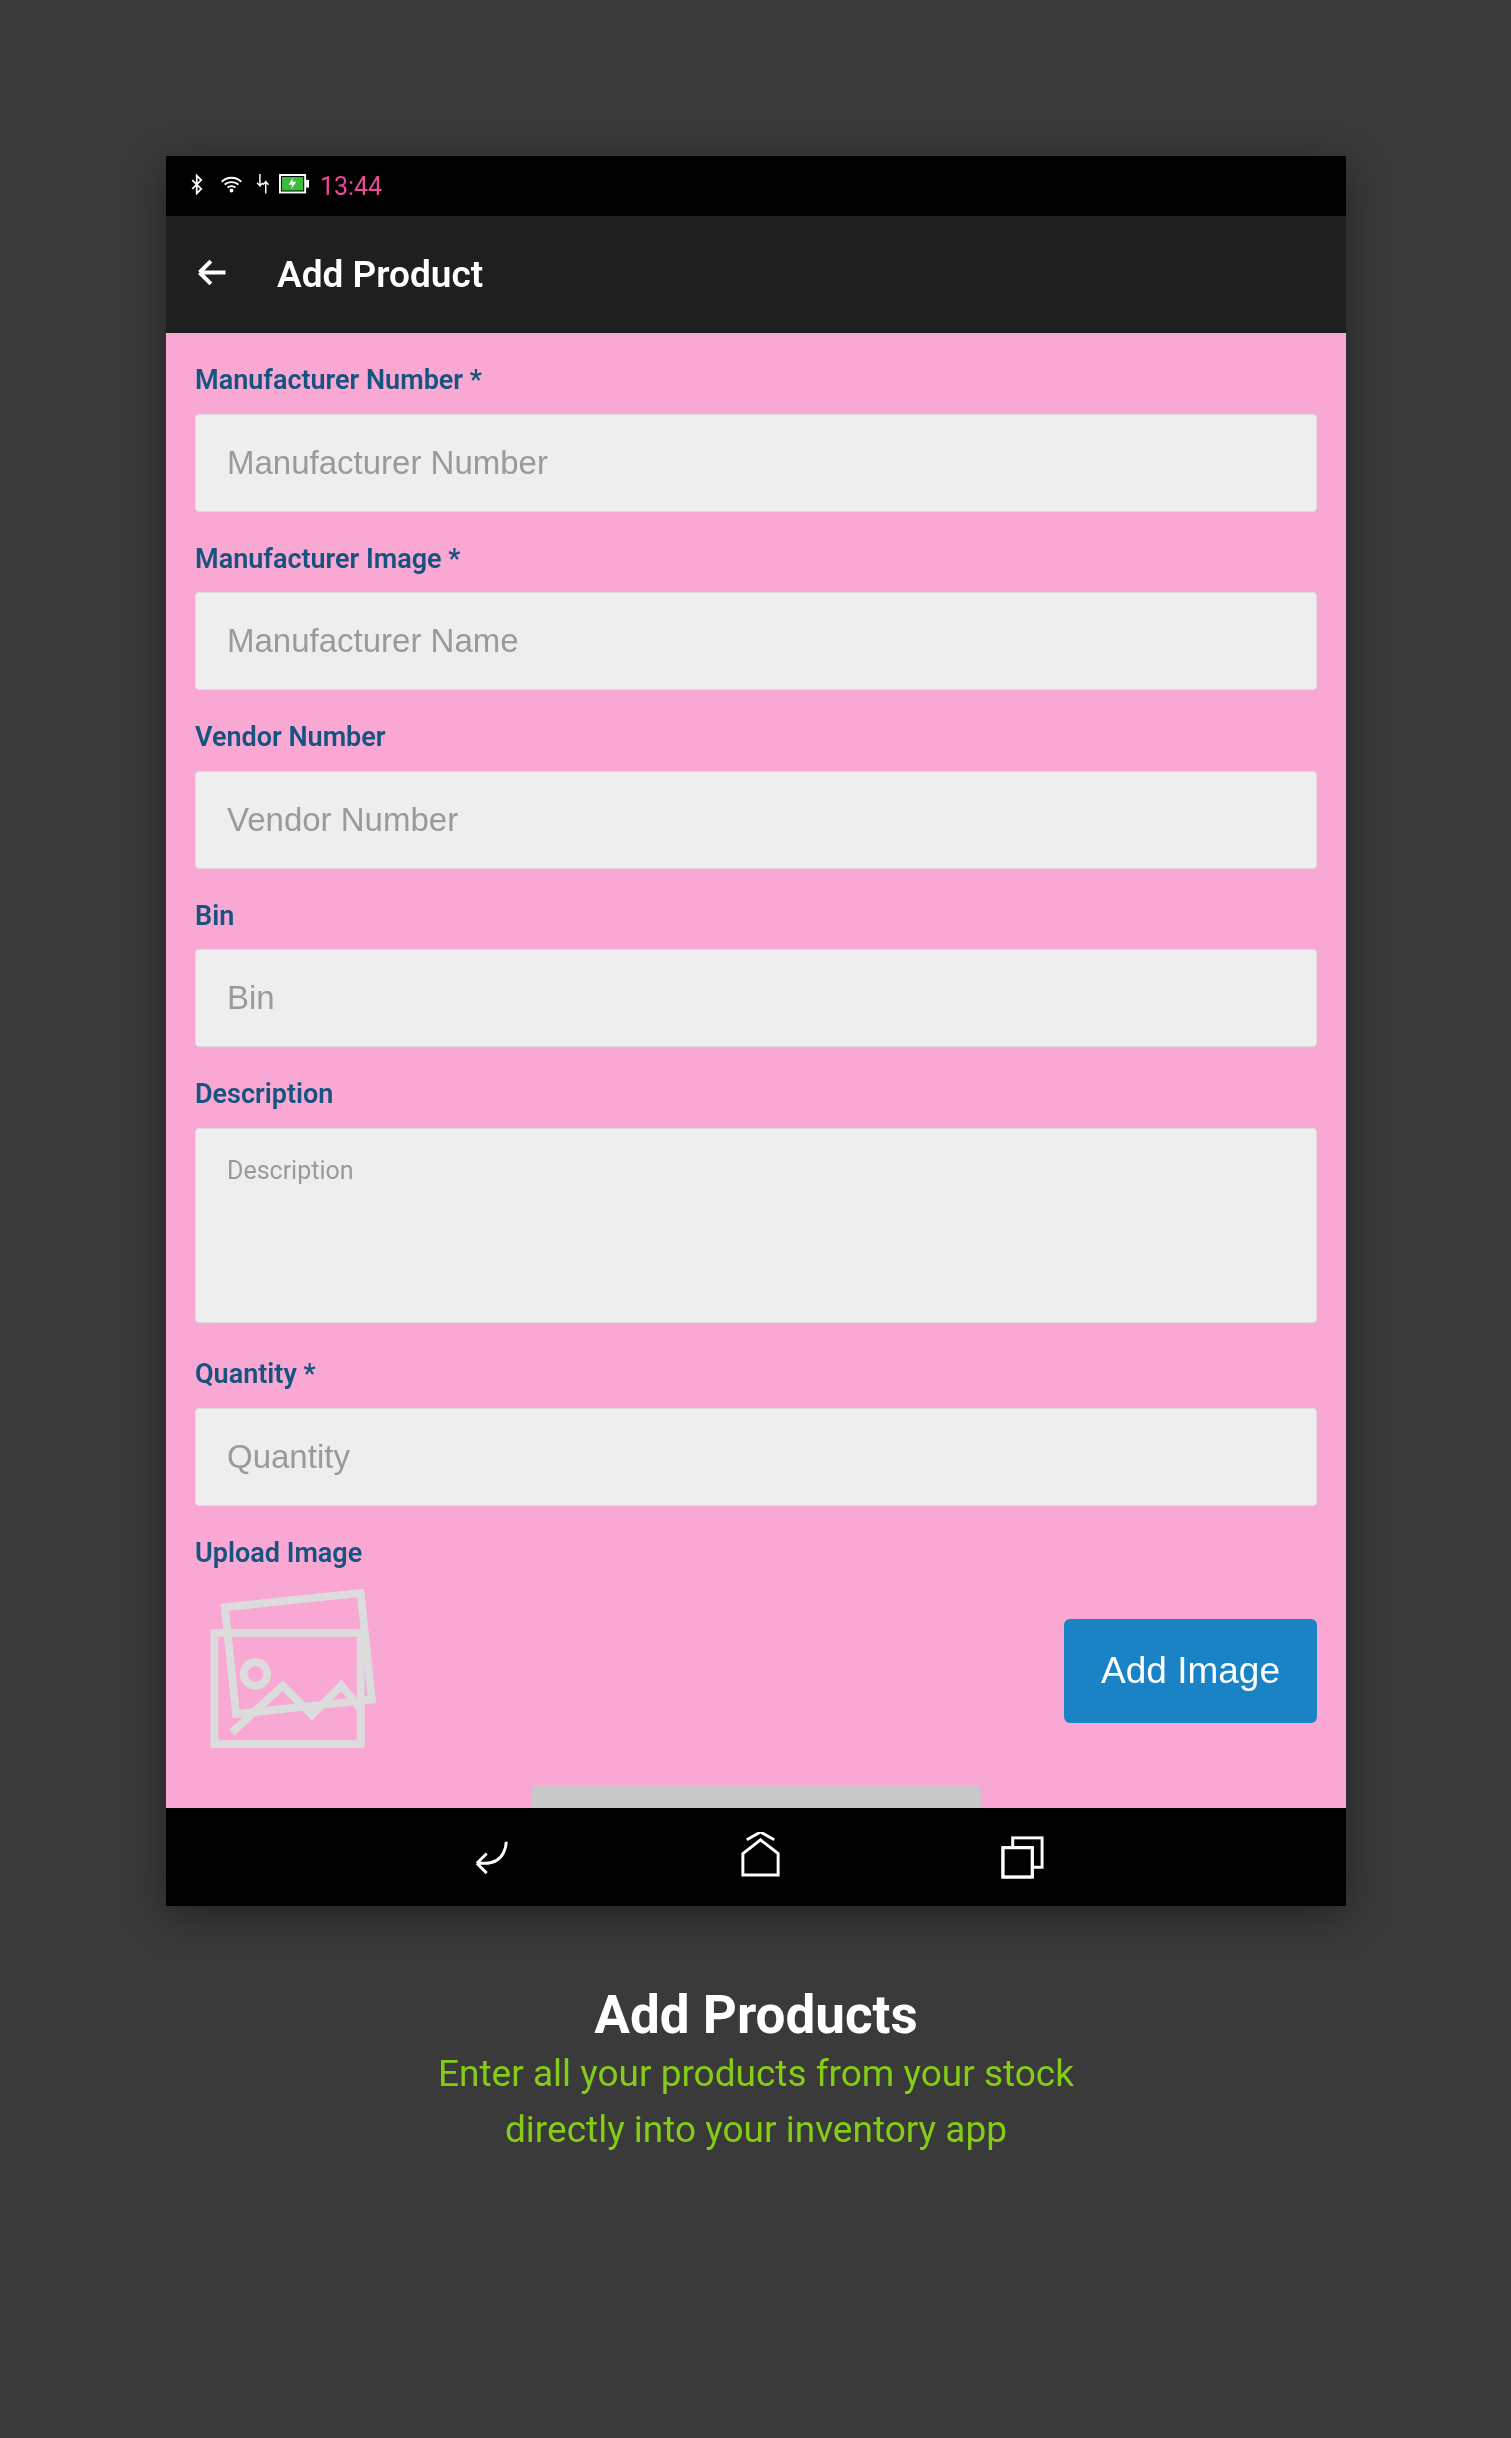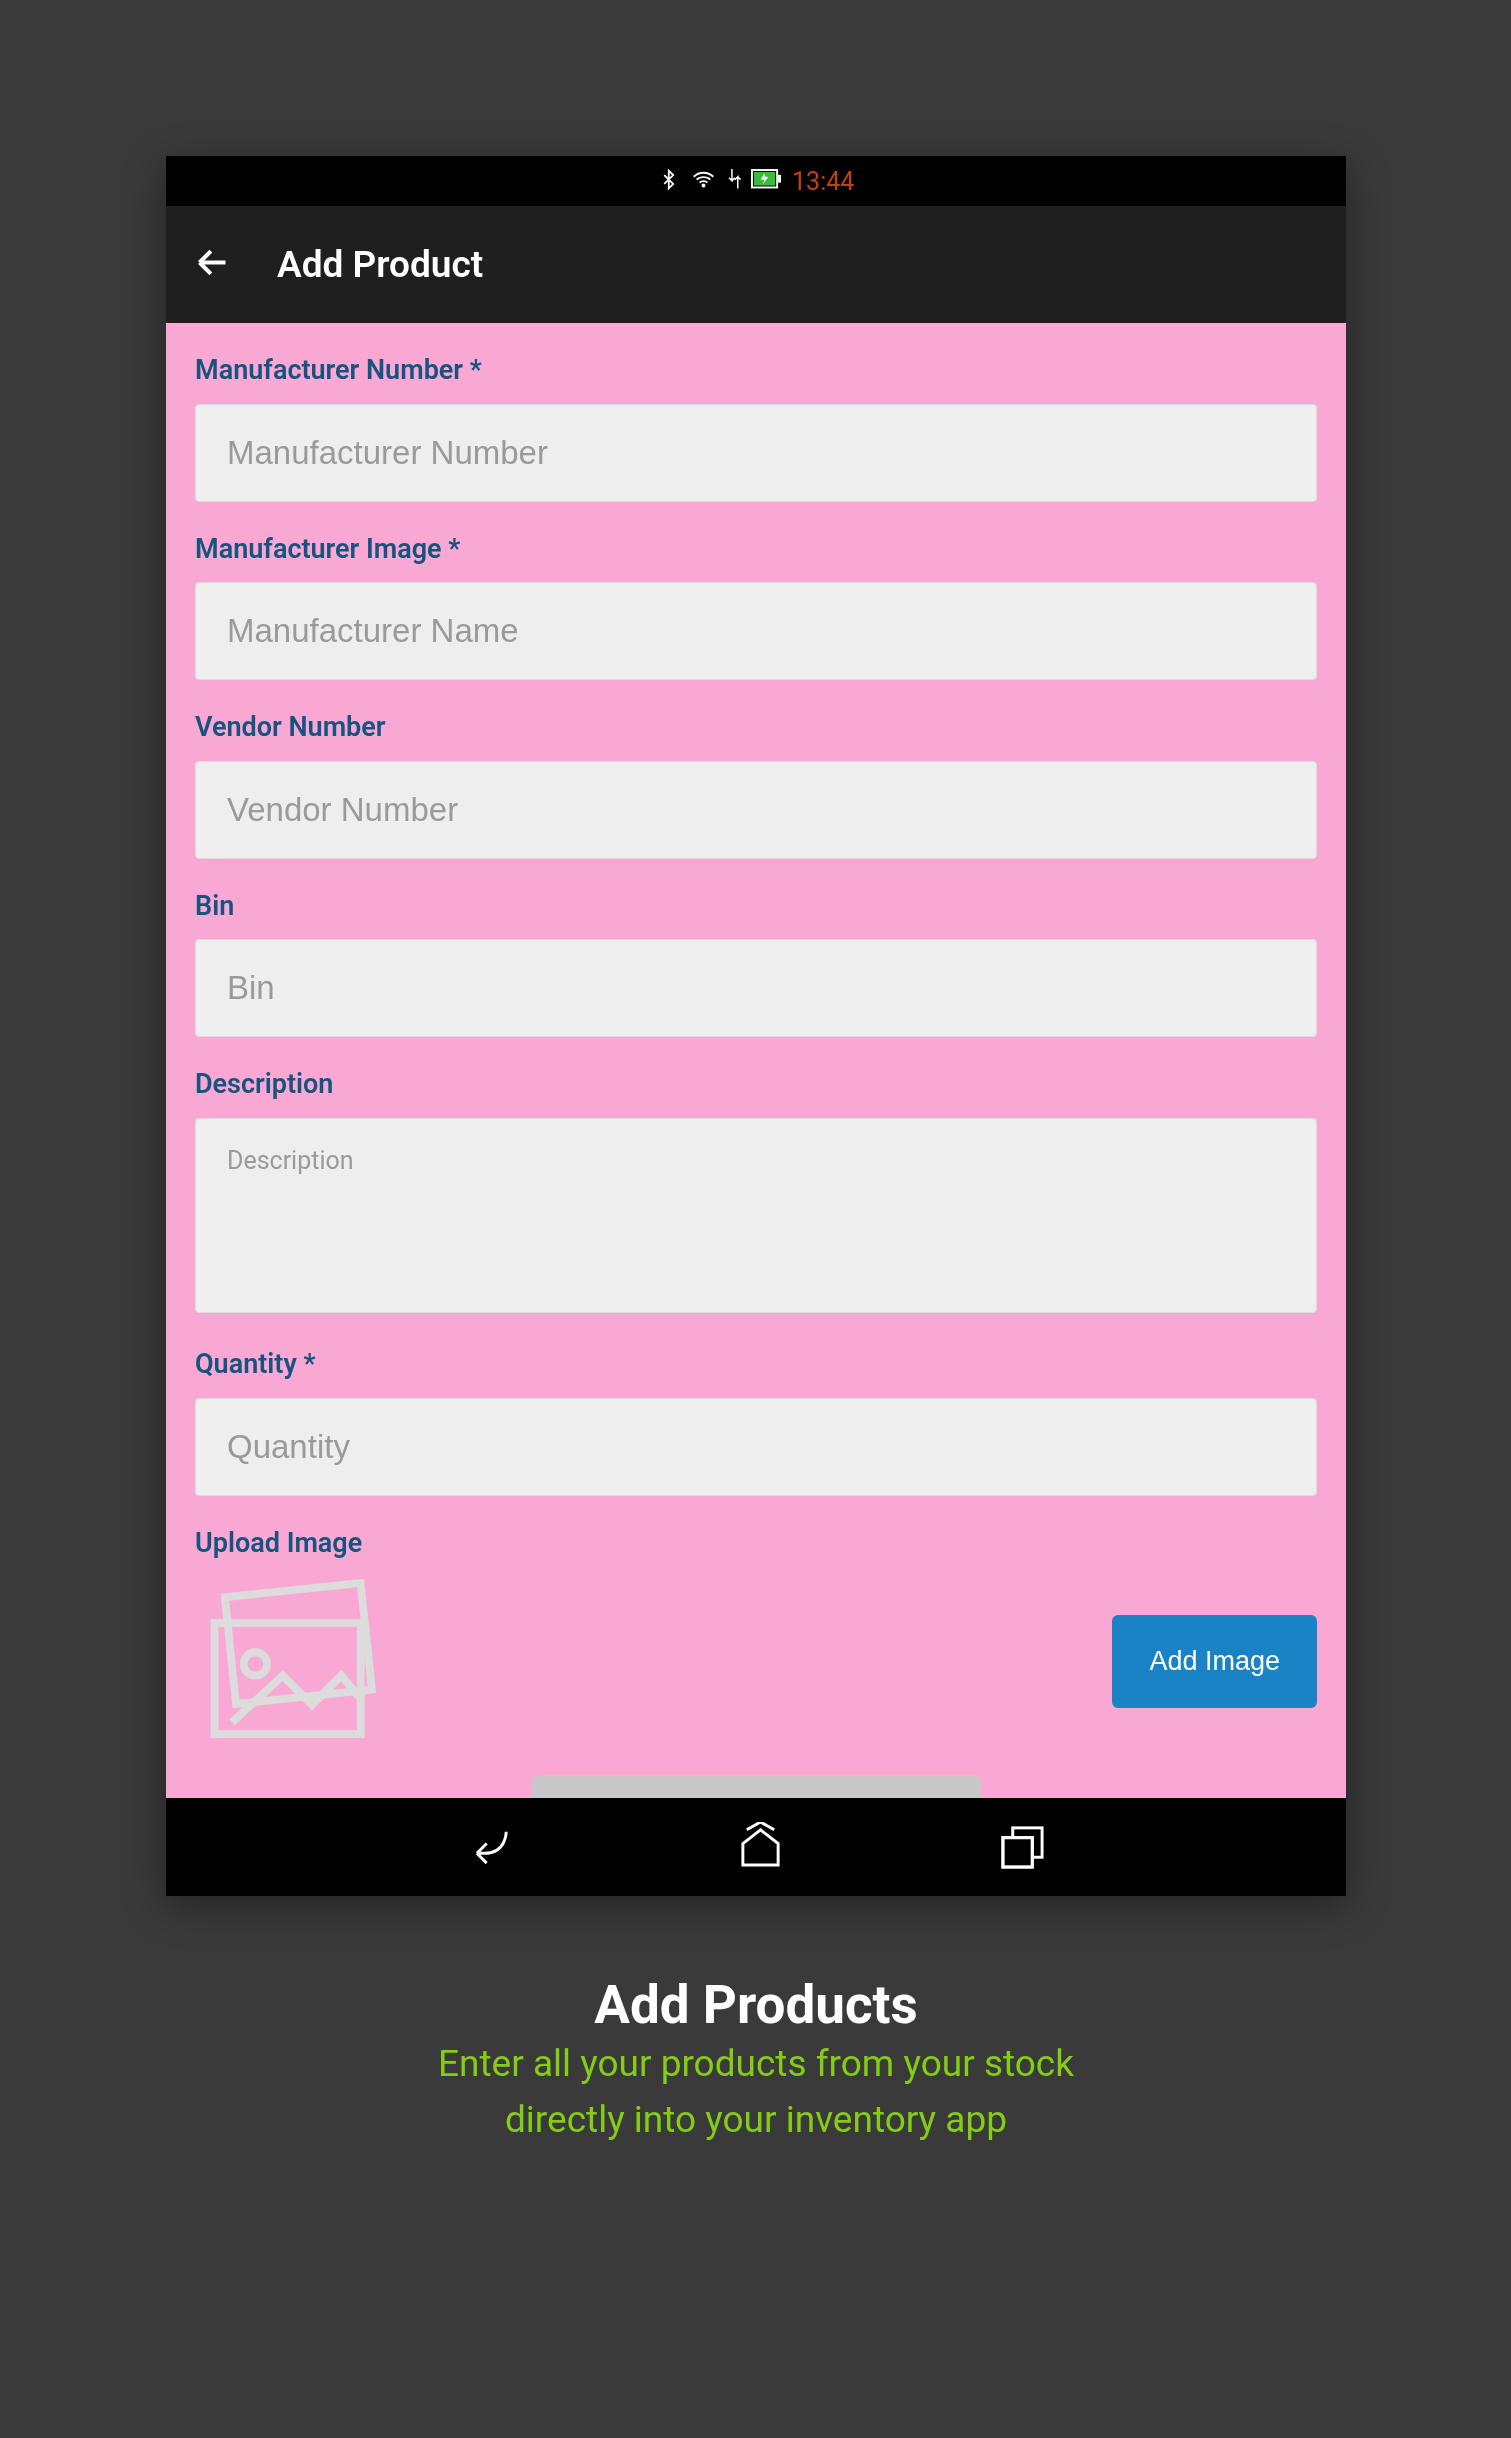--- a/index.html
+++ b/index.html
@@ -14,27 +14,27 @@
   padding-top: 156px;
 }
 .phone {
   width: 1180px;
   background: #fff;
   box-shadow: 0 9.8px 39px rgba(0,0,0,0.4);
   display: flex;
   flex-direction: column;
 }
 .status-bar {
-  height: 50px;
+  height: 60px;
   background: #000;
   display: flex;
-  justify-content: center;
+  justify-content: flex-start;
   align-items: center;
   padding: 0 19.5px;
-  color: #c2410c;
+  color: #ec4899;
   gap: 9.8px;
 }
 .status-bar .time { font-size: 25px; font-weight: 400; }
 .status-bar svg { fill: #fff; }
 .app-bar {
   height: 117px;
   background: #1f1f1f;
   display: flex;
   align-items: center;
   padding: 0 27px;
@@ -84,21 +84,21 @@
   align-items: center;
   margin-top: 19.5px;
   margin-bottom: 29px;
 }
 .img-placeholder { width: 195px; height: 166px; }
 .add-image-btn {
   background: #1a83c5;
   color: #fff;
   border: none;
   padding: 31px 37px;
-  font-size: 27px;
+  font-size: 37px;
   font-weight: 500;
   border-radius: 5.9px;
   cursor: pointer;
 }
 .bottom-hint {
   height: 23.4px;
   display: flex;
   justify-content: center;
 }
 .bottom-hint-bar {

